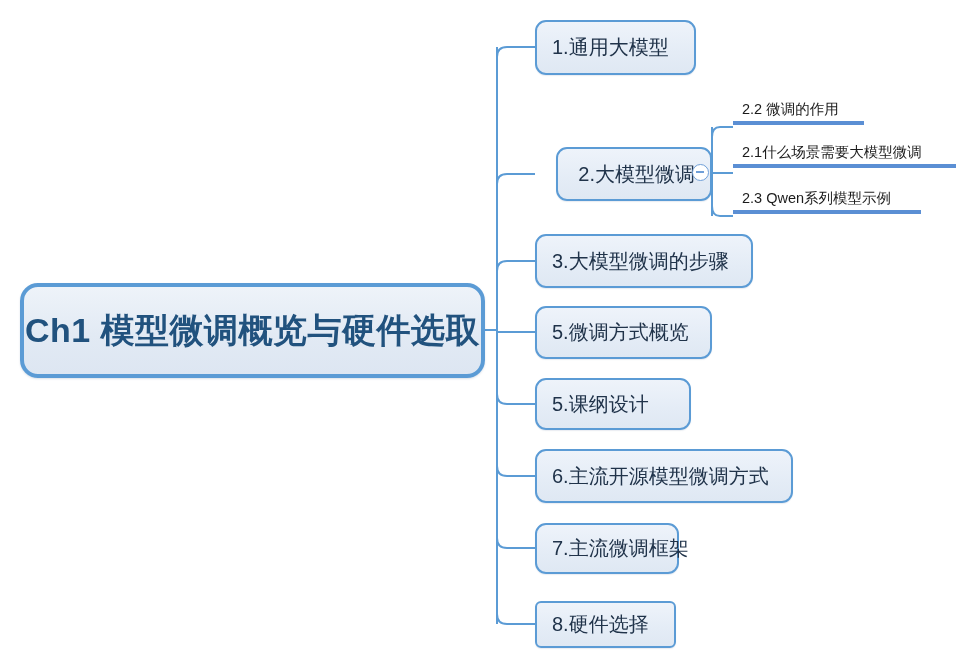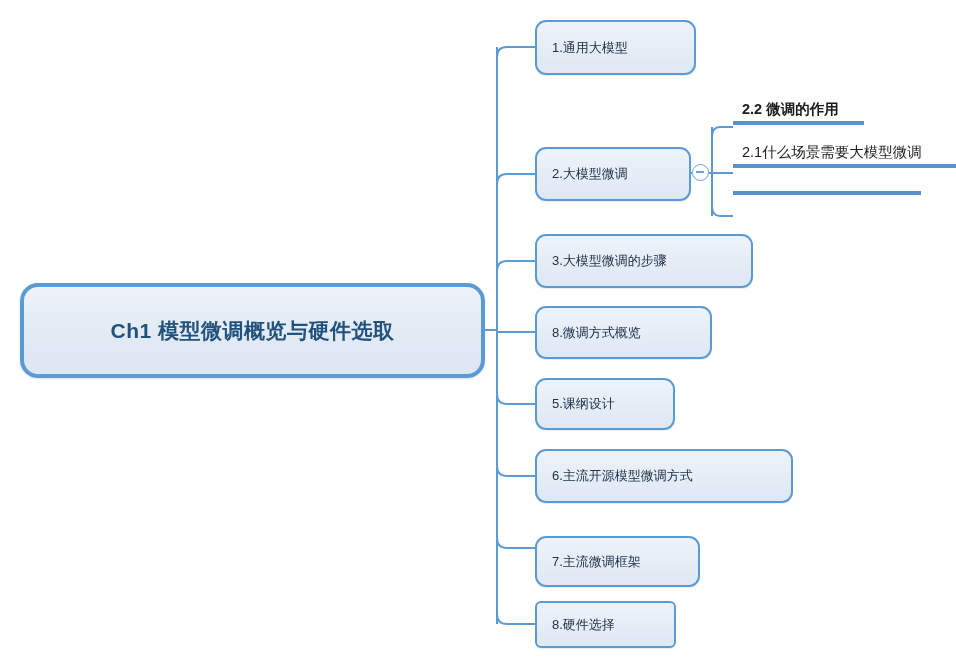--- a/index.html
+++ b/index.html
@@ -36,40 +36,40 @@
     box-sizing: border-box;
     border: 4px solid #5b9bd5;
     border-radius: 18px;
     background: linear-gradient(180deg, #eef3f9 0%, #e2eaf4 55%, #dde6f2 100%);
     display: flex;
     align-items: center;
     justify-content: center;
     box-shadow: 0 1px 2px rgba(60,90,130,0.18);
   }
   .root-label {
-    font-size: 21px;
+    font-size: 34px;
     font-weight: bold;
     color: #21527e;
     letter-spacing: 0.5px;
     white-space: nowrap;
   }
 
   
   .branch-node {
     position: absolute;
     box-sizing: border-box;
     border: 2px solid #5b9bd5;
     border-radius: 11px;
     background: linear-gradient(180deg, #eef3fa 0%, #e4ecf6 60%, #dfe8f3 100%);
     display: flex;
     align-items: center;
     box-shadow: 0 1px 1px rgba(70,100,140,0.12);
   }
   .branch-label {
-    font-size: 13px;
+    font-size: 20px;
     color: #20334a;
     white-space: nowrap;
     padding: 0 15px;
   }
 
   
   .sub-item {
     position: absolute;
   }
   .sub-label {
@@ -139,49 +139,50 @@
     </g>
   </svg>
 
   <div class="root-node">
     <span class="root-label">Ch1 模型微调概览与硬件选取</span>
   </div>
 
   <div class="branch-node" id="b0" style="left: 535px; top: 20px; width: 161px; height: 55px;">
     <span class="branch-label">1.通用大模型</span>
   </div>
-  <div class="branch-node" id="b1" style="left: 535px; top: 147px; width: 156px; height: 54px;">
+  <div class="branch-node" id="b1" style="left: 556px; top: 147px; width: 156px; height: 54px; justify-content: flex-end;">
     <span class="branch-label">2.大模型微调</span>
   </div>
   <div class="branch-node" id="b2" style="left: 535px; top: 234px; width: 218px; height: 54px; text-align: center;">
     <span class="branch-label">3.大模型微调的步骤</span>
   </div>
   <div class="branch-node" id="b3" style="left: 535px; top: 306px; width: 177px; height: 53px;">
-    <span class="branch-label">8.微调方式概览</span>
+    <span class="branch-label">5.微调方式概览</span>
   </div>
-  <div class="branch-node" id="b4" style="left: 535px; top: 378px; width: 140px; height: 52px;">
+  <div class="branch-node" id="b4" style="left: 535px; top: 378px; width: 156px; height: 52px;">
     <span class="branch-label">5.课纲设计</span>
   </div>
   <div class="branch-node" id="b5" style="left: 535px; top: 449px; width: 258px; height: 54px; align-items: center;">
     <span class="branch-label">6.主流开源模型微调方式</span>
   </div>
-  <div class="branch-node" id="b6" style="left: 535px; top: 523px; width: 165px; height: 51px; margin-top: 13px;">
+  <div class="branch-node" id="b6" style="left: 535px; top: 523px; width: 144px; height: 51px;">
     <span class="branch-label">7.主流微调框架</span>
   </div>
   <div class="branch-node" id="b7" style="left: 535px; top: 601px; width: 141px; height: 47px; border-radius: 6px;">
     <span class="branch-label">8.硬件选择</span>
   </div>
 
   <div class="toggle" id="toggle" style="left: 692px; top: 164px;"></div>
 
-  <div class="sub-item" id="s0" style="left: 733px; top: 100px; font-weight: bold;">
+  <div class="sub-item" id="s0" style="left: 733px; top: 100px;">
     <span class="sub-label">2.2 微调的作用</span>
     <span class="sub-underline" style="width: 131px;"></span>
   </div>
   <div class="sub-item" id="s1" style="left: 733px; top: 143px;">
     <span class="sub-label">2.1什么场景需要大模型微调</span>
     <span class="sub-underline" style="width: 249px;"></span>
   </div>
   <div class="sub-item" id="s2" style="left: 733px; top: 189px;">
+    <span class="sub-label">2.3 Qwen系列模型示例</span>
     <span class="sub-underline" style="width: 188px;"></span>
   </div>
 
 </div>
 
 </body></html>

